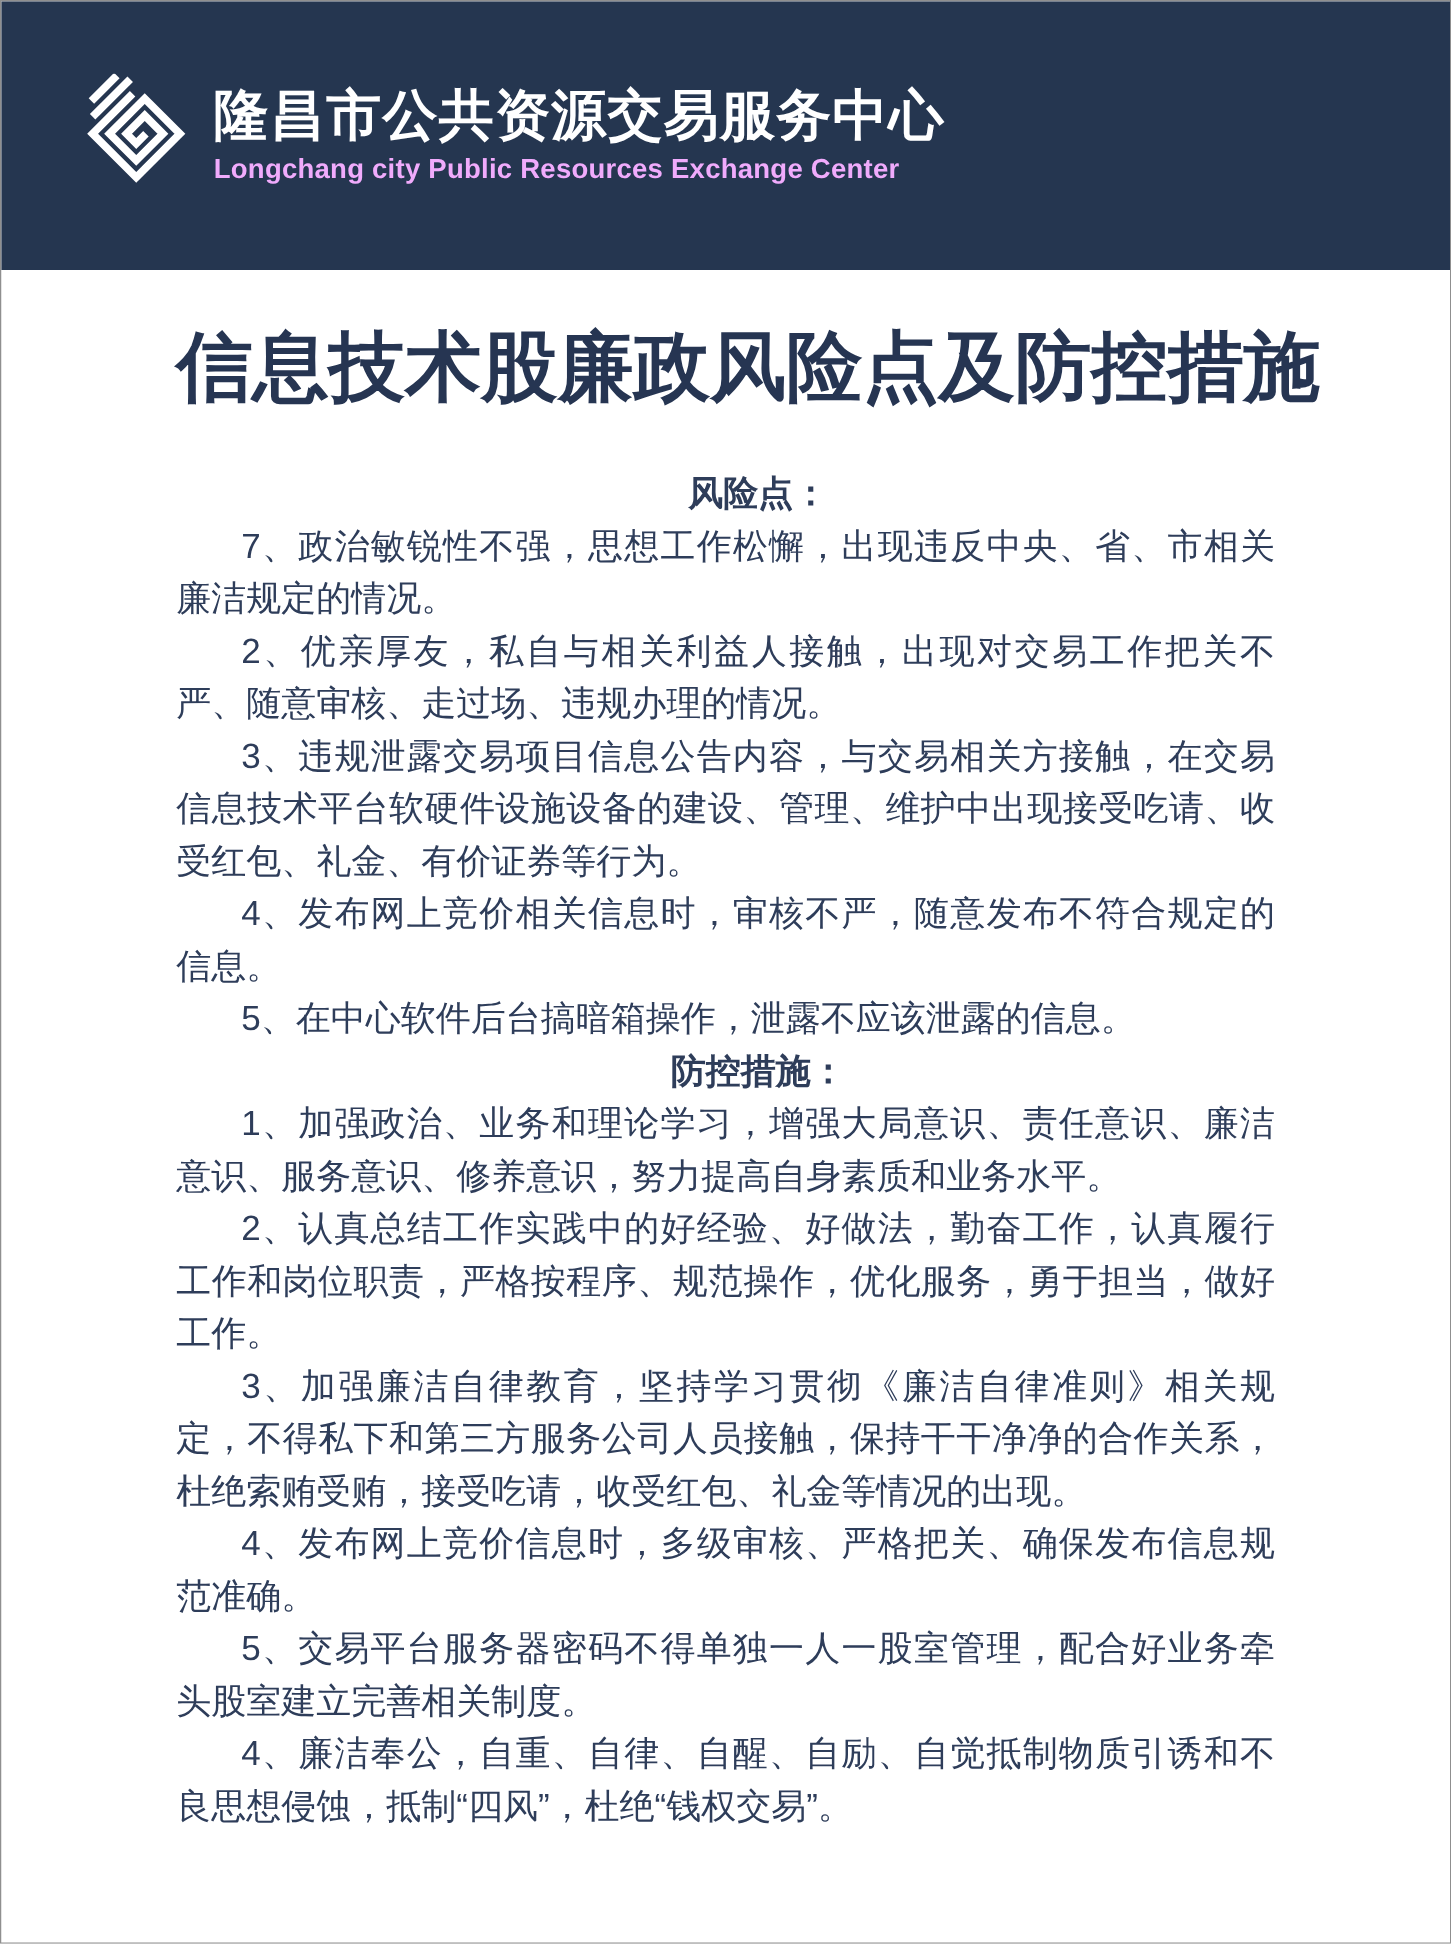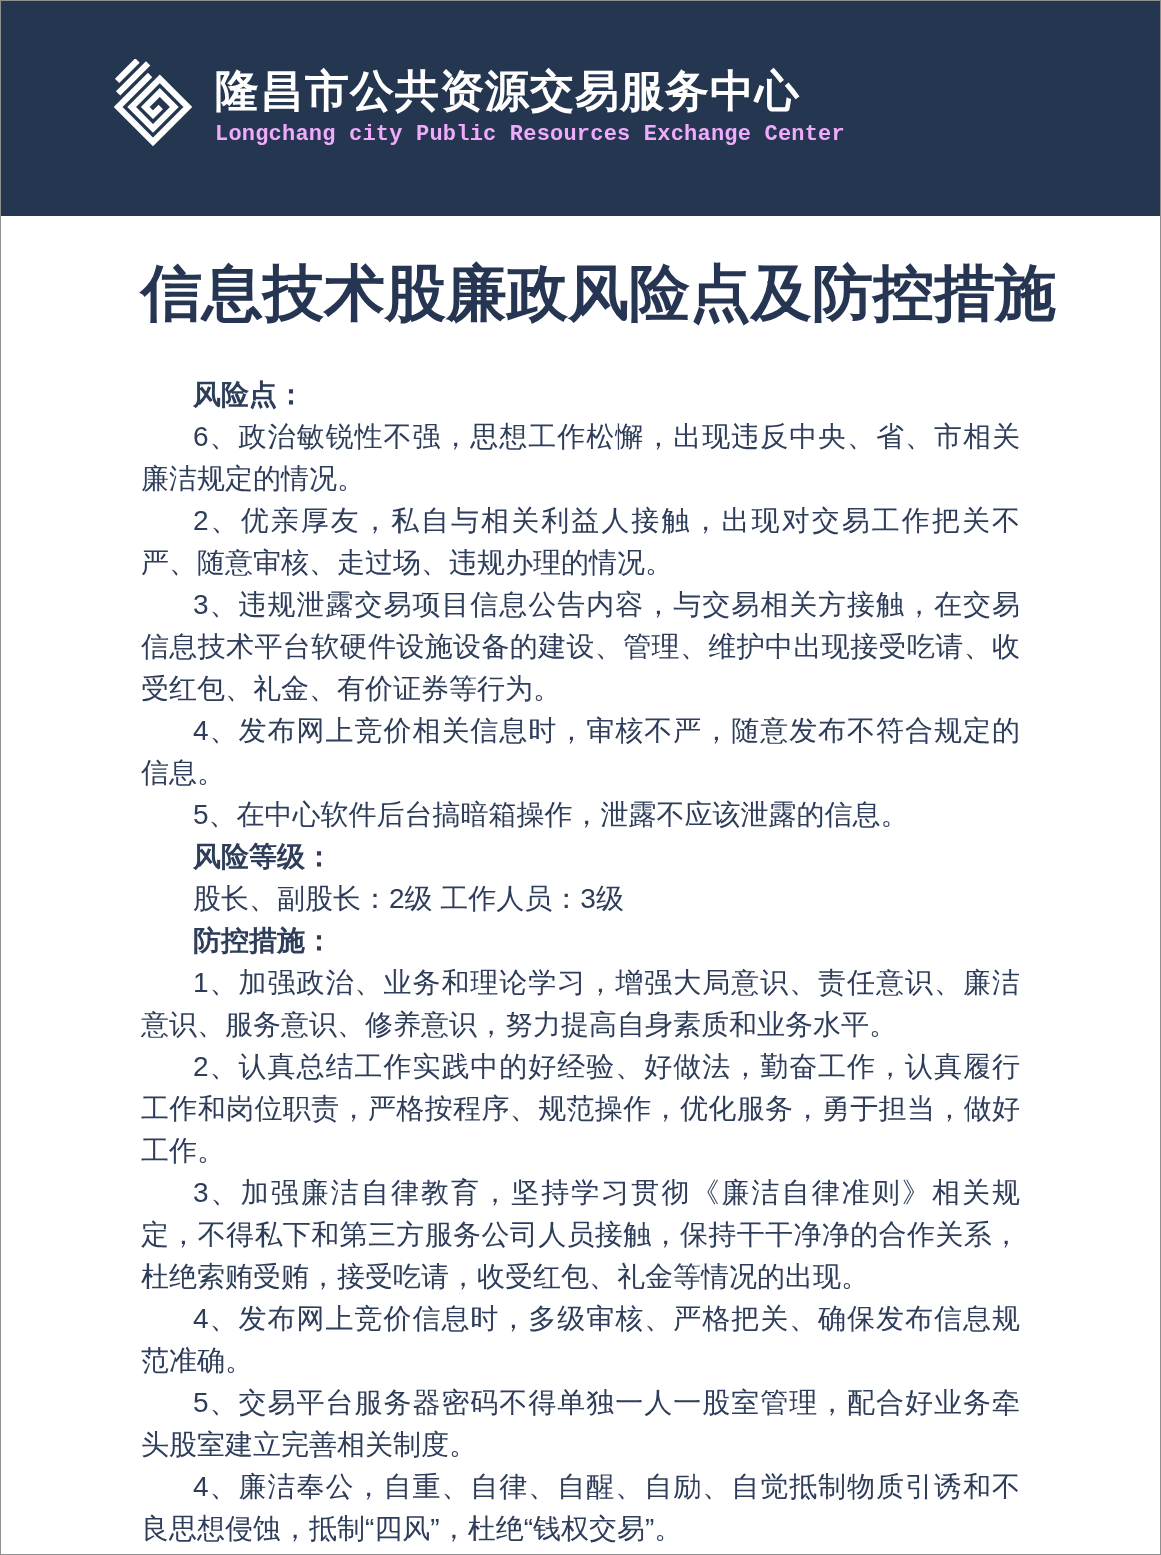--- a/index.html
+++ b/index.html
@@ -14,23 +14,22 @@
     box-sizing: border-box;
     background: var(--page-bg, #ffffff);
     border: 1px solid var(--border-color, #8f8f8f);
     overflow: hidden;
   }
   .band {
     height: 215px;
     background: var(--header-bg, #253650);
     display: flex;
     align-items: center;
-    padding-left: 104px;
+    padding-left: 60px;
     box-sizing: border-box;
-    font-family: Liberation Mono, monospace;
   }
   .logo {
     flex: 0 0 auto;
     margin-right: 14px;
     margin-top: 2px;
   }
   .names { display: flex; flex-direction: column; }
   .org-zh {
     color: #ffffff;
     font-size: 44px;
@@ -63,21 +62,21 @@
   .body-text p {
     margin: 0;
     font-size: 28px;
     line-height: 42px;
     text-indent: 52px;
     text-align: justify;
     color: var(--text-color, #2e3d5a);
   }
   .body-text p.hd {
     font-weight: 700;
-    text-align: left;
+    text-align: center;
   }
 </style>
 </head>
 <body>
 
 <div class="page">
 
   <header class="band">
     <div class="logo">
       <svg width="96" height="96" viewBox="0 0 140 140" aria-hidden="true">
@@ -94,31 +93,27 @@
     </div>
   </header>
 
   <main>
     <h1 class="poster-title">信息技术股廉政风险点及防控措施</h1>
 
     <div class="body-text">
 
       <section>
         <p class="hd">风险点：</p>
-        <p>6、政治敏锐性不强，思想工作松懈，出现违反中央、省、市相关廉洁规定的情况。</p>
+        <p>7、政治敏锐性不强，思想工作松懈，出现违反中央、省、市相关廉洁规定的情况。</p>
         <p>2、优亲厚友，私自与相关利益人接触，出现对交易工作把关不严、随意审核、走过场、违规办理的情况。</p>
         <p>3、违规泄露交易项目信息公告内容，与交易相关方接触，在交易信息技术平台软硬件设施设备的建设、管理、维护中出现接受吃请、收受红包、礼金、有价证券等行为。</p>
         <p>4、发布网上竞价相关信息时，审核不严，随意发布不符合规定的信息。</p>
         <p>5、在中心软件后台搞暗箱操作，泄露不应该泄露的信息。</p>
       </section>
 
-      <section>
-        <p class="hd">风险等级：</p>
-        <p>股长、副股长：2级  工作人员：3级</p>
-      </section>
 
       <section>
         <p class="hd">防控措施：</p>
         <p>1、加强政治、业务和理论学习，增强大局意识、责任意识、廉洁意识、服务意识、修养意识，努力提高自身素质和业务水平。</p>
         <p>2、认真总结工作实践中的好经验、好做法，勤奋工作，认真履行工作和岗位职责，严格按程序、规范操作，优化服务，勇于担当，做好工作。</p>
         <p>3、加强廉洁自律教育，坚持学习贯彻《廉洁自律准则》相关规定，不得私下和第三方服务公司人员接触，保持干干净净的合作关系，杜绝索贿受贿，接受吃请，收受红包、礼金等情况的出现。</p>
         <p>4、发布网上竞价信息时，多级审核、严格把关、确保发布信息规范准确。</p>
         <p>5、交易平台服务器密码不得单独一人一股室管理，配合好业务牵头股室建立完善相关制度。</p>
         <p>4、廉洁奉公，自重、自律、自醒、自励、自觉抵制物质引诱和不良思想侵蚀，抵制“四风”，杜绝“钱权交易”。</p>
       </section>

